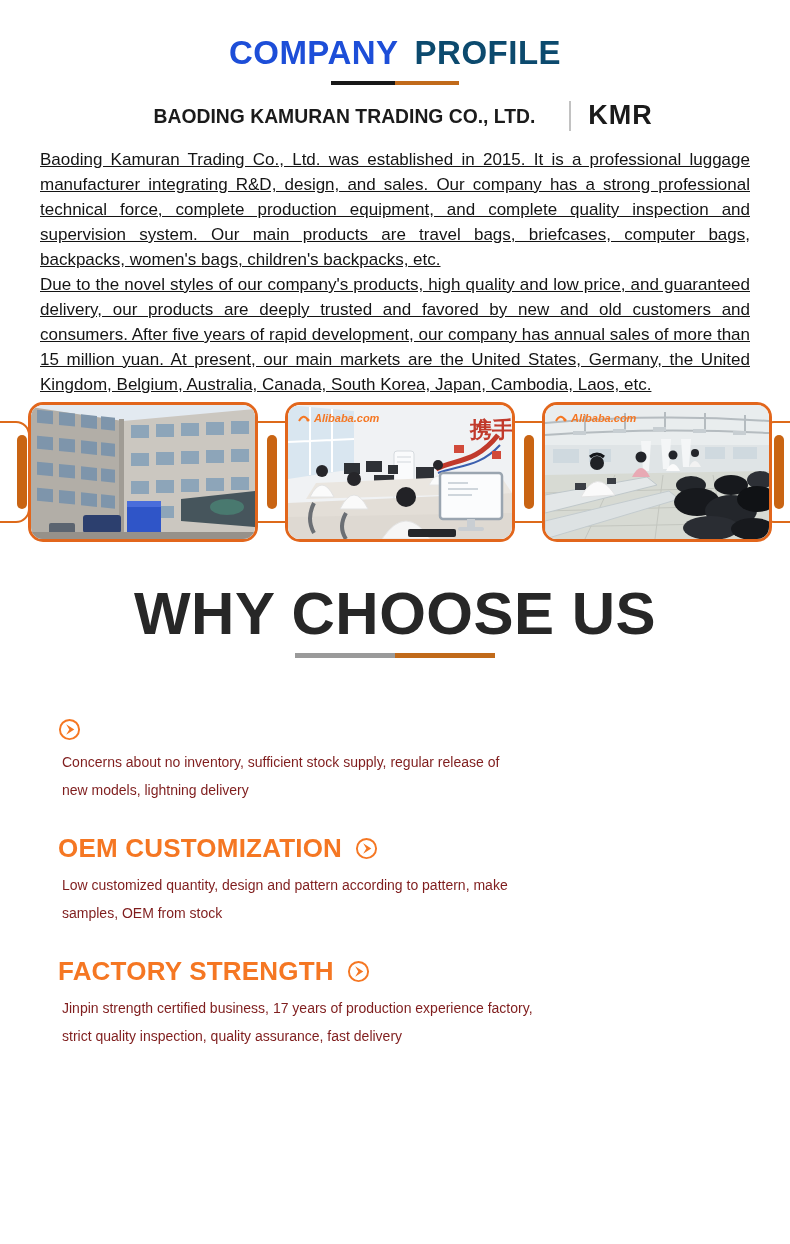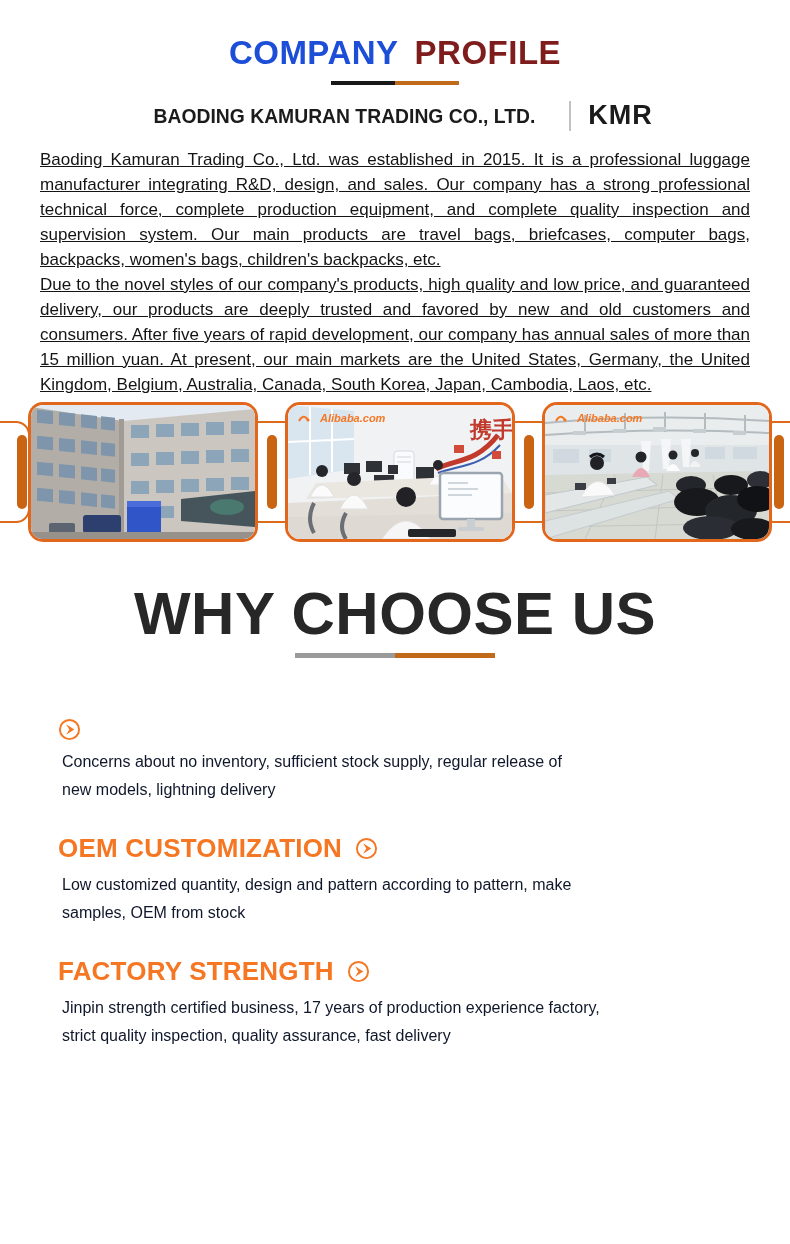--- a/index.html
+++ b/index.html
@@ -9,21 +9,21 @@
     background:#ffffff;
     font-family:"Liberation Sans","DejaVu Sans",sans-serif;
     color:#1b1b1b;
     overflow:hidden;
     position:relative;
   }
 
   
   .hero-title { text-align:center; padding-top:34px; font-size:33px; font-weight:800; letter-spacing:0.5px; line-height:38px; }
   .hero-title .w1 { color:#1d4ed8; margin-right:16px; }
-  .hero-title .w2 { color:#7f1d1d; }
+  .hero-title .w2 { color:#0c4a6e; }
   .title-underline { width:128px; height:4px; margin:9px auto 0; display:flex; }
   .title-underline .seg-dark  { flex:1; background:#181818; }
   .title-underline .seg-orange{ flex:1; background:#c16a1a; }
 
   
   .company-row { margin-top:15px; display:flex; justify-content:center; align-items:center; gap:17px; }
   .company-name { font-size:21px; font-weight:800; letter-spacing:0; transform:scaleX(0.92); white-space:nowrap; }
   .v-divider { width:2px; height:30px; background:#c2c2c2; }
   .logo-text { font-size:27px; font-weight:900; letter-spacing:1px; }
 
@@ -36,38 +36,38 @@
   .photo-card { position:absolute; top:0; width:230px; height:140px; border:3px solid #e2661c;
                 border-radius:15px; overflow:hidden; background:#fff; z-index:2; }
   .photo-card svg { display:block; width:100%; height:100%; }
   #photo1 { left:28px; } #photo2 { left:285px; } #photo3 { left:542px; }
   .bracket-outline { position:absolute; width:58px; height:102px; top:19px;
                      border:2px solid #dd6a1a; border-radius:14px; z-index:1; background:#fff; }
   .bo-0 { left:-28px; } .bo-1 { left:243px; } .bo-2 { left:500px; } .bo-3 { left:760px; }
   .bracket-bar { position:absolute; width:10px; height:74px; top:33px; border-radius:6px;
                  background:#c96413; z-index:3; }
   .bb-0 { left:17px; } .bb-1 { left:267px; } .bb-2 { left:524px; } .bb-3 { left:774px; }
-  .watermark { position:absolute; top:7px; left:9px; display:flex; align-items:center; gap:10px;
+  .watermark { position:absolute; top:7px; left:9px; display:flex; align-items:center; gap:4px;
                color:#f57723; font-size:11px; font-weight:bold; z-index:4; font-style:italic; }
 
   
   .why-title { margin-top:46px; text-align:center; font-size:60px; font-weight:800;
                letter-spacing:0.5px; color:#272727; line-height:52px; }
   .why-underline { width:200px; height:5px; margin:13px auto 0; display:flex; }
   .why-underline .seg-gray   { flex:1; background:#9a9a9a; }
   .why-underline .seg-orange { flex:1; background:#c16a1a; }
 
   
   .features { margin-top:60px; padding-left:58px; }
   .feature { margin-bottom:28px; }
   .feature-head { display:flex; align-items:center; gap:13px; }
   .feature-title { font-size:26px; font-weight:800; color:#f57723; letter-spacing:0.2px; line-height:32px; }
   .arrow-circle { display:inline-flex; }
-  .feature-desc { margin:7px 0 0; padding-left:4px; font-size:16px; line-height:28px;
-                  color:#0f172a; white-space:pre-line; max-width:680px; }
+  .feature-desc { margin:7px 0 0; padding-left:4px; font-size:14px; line-height:28px;
+                  color:#7f1d1d; white-space:pre-line; max-width:680px; }
 </style>
 </head>
 <body>
 
 <div class="hero-title">
   <span class="w1">COMPANY</span><span class="w2">PROFILE</span>
 </div>
 <div class="title-underline">
   <div class="seg-dark"></div>
   <div class="seg-orange"></div>

